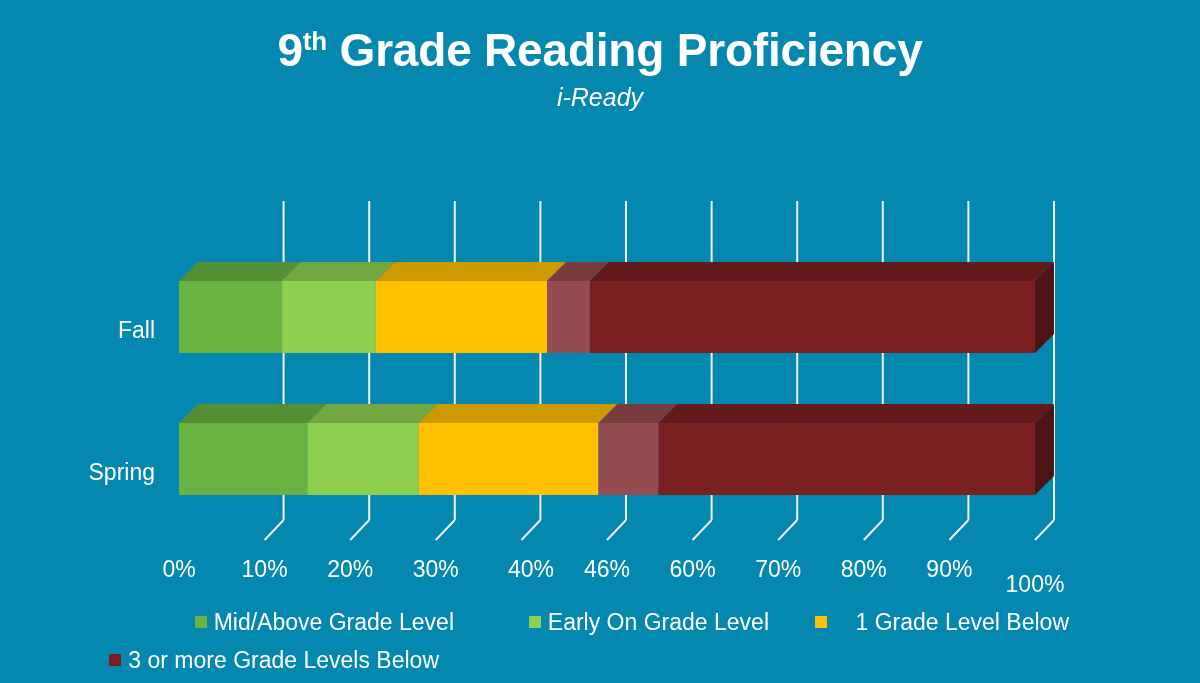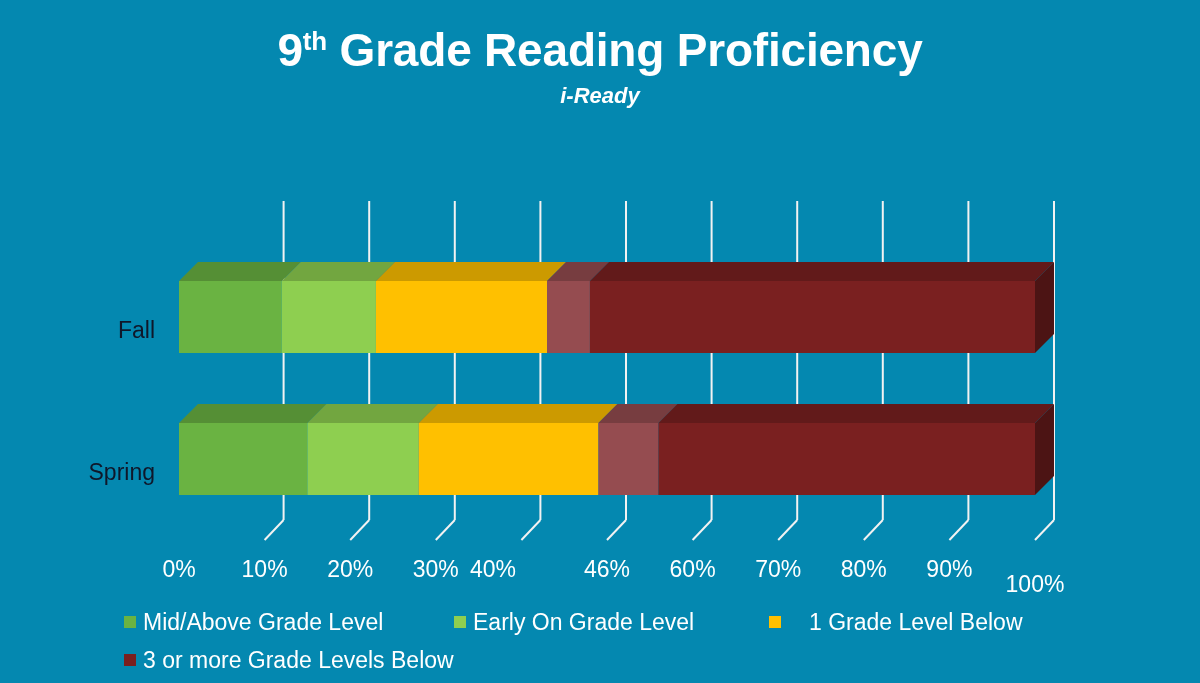--- a/index.html
+++ b/index.html
@@ -12,46 +12,46 @@
   #stage{position:relative;width:1032px;height:683px;}
 
   
   .title-block{position:absolute;left:0;top:22px;width:1200px;text-align:center;}
   .title-line{
     color:#ffffff;font-size:46px;font-weight:bold;line-height:1.22;
     letter-spacing:-0.2px;white-space:nowrap;
   }
   .title-line sup{font-size:26px;vertical-align:super;line-height:0;}
   .subtitle{
-    color:#ffffff;font-size:22px;font-style:italic;font-weight:bold;
+    color:#ffffff;font-size:25px;font-style:italic;font-weight:normal;
     margin-top:6px;line-height:1.1;
   }
 
   
   .plot{position:absolute;left:0;top:0;width:1200px;height:683px;}
   .plot svg{position:absolute;left:0;top:0;}
 
   
   .cat-label{
-    position:absolute;color:#0f172a;font-size:23px;text-align:right;
+    position:absolute;color:#ffffff;font-size:23px;text-align:right;
     width:130px;
   }
   .cat-fall{left:25px;top:317px;}
   .cat-spring{left:25px;top:459px;}
 
   
   .tick{
     position:absolute;color:#ffffff;font-size:23px;text-align:center;
     width:80px;top:556px;
   }
 
   
   .legend{position:absolute;left:124px;top:603px;width:1000px;}
   .legend-row{display:flex;align-items:center;height:38px;}
-  .legend-item{display:flex;align-items:center;white-space:nowrap;}
+  .legend-item{display:flex;align-items:center;white-space:nowrap;justify-content:flex-end;}
   .legend-item.i0{width:330px;}
   .legend-item.i1{width:315px;}
   .legend-item.i2{width:300px;gap:21px;}
   .swatch{width:12px;height:12px;margin-right:7px;flex:0 0 auto;}
   .legend-text{color:#ffffff;font-size:23px;line-height:1;}
 </style>
 </head>
 <body>
 
 <div id="stage">
@@ -153,21 +153,21 @@
   </div>
 
   <div class="cat-label cat-fall">Fall</div>
   <div class="cat-label cat-spring">Spring</div>
 
   <div id="ticks">
       <div class="tick" style="left: 139px;">0%</div>
       <div class="tick" style="left: 224.6px;">10%</div>
       <div class="tick" style="left: 310.2px;">20%</div>
       <div class="tick" style="left: 395.8px;">30%</div>
-      <div class="tick" style="left: 453px;">40%</div>
+      <div class="tick" style="left: 491px;">40%</div>
       <div class="tick" style="left: 567px;">46%</div>
       <div class="tick" style="left: 652.6px; text-align: center;">60%</div>
       <div class="tick" style="left: 738.2px;">70%</div>
       <div class="tick" style="left: 823.8px;">80%</div>
       <div class="tick" style="left: 909.4px;">90%</div>
       <div class="tick" style="left: 995px; margin-top: 15px;">100%</div>
     </div>
 
   <div class="legend">
     <div class="legend-row">

